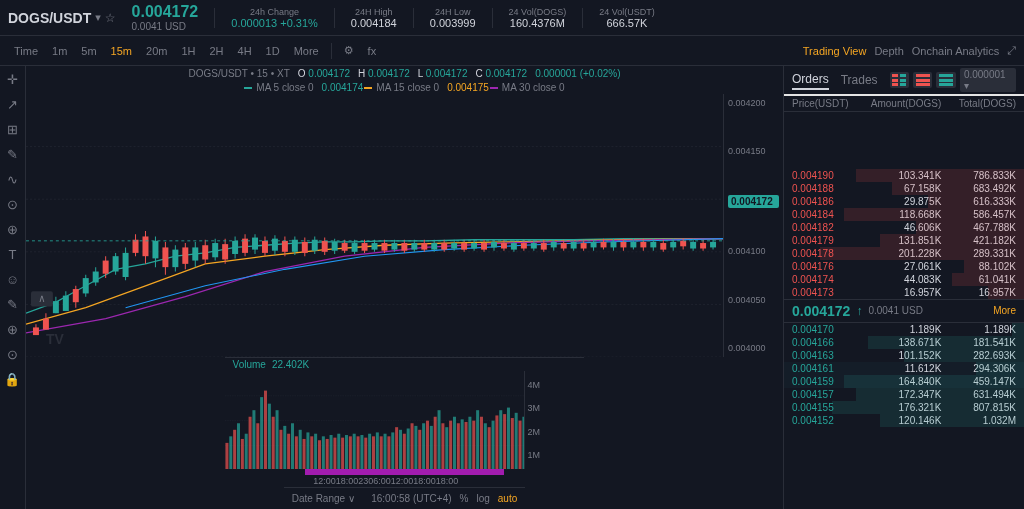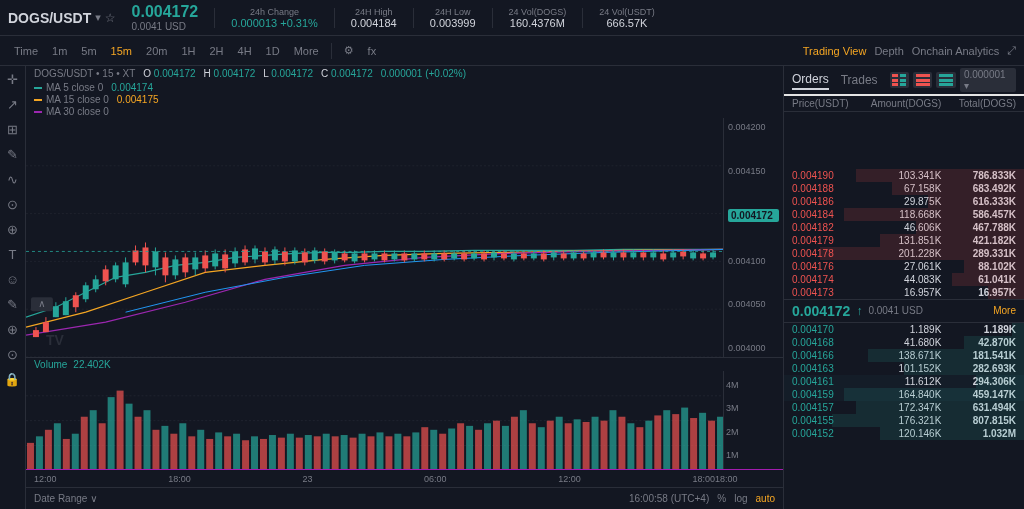--- a/index.html
+++ b/index.html
@@ -25,52 +25,52 @@
     .toolbar-right { margin-left: auto; display: flex; align-items: center; gap: 8px; justify-content: flex-end; }
     .tv-link { color: #f5a623; font-size: 11px; cursor: pointer; }
     .depth-link { color: #787b86; font-size: 11px; cursor: pointer; }
     .onchain-link { color: #787b86; font-size: 11px; cursor: pointer; }
     .expand-icon { color: #787b86; font-size: 11px; cursor: pointer; }
 
     
     .main-content { display: flex; flex: 1; overflow: hidden; }
 
     
-    .chart-area { flex: 1; display: flex; flex-direction: column; border-right: 1px solid #2a2e39; overflow: hidden; }
+    .chart-area { flex: 1; display: flex; flex-direction: column; border-right: 1px solid #2a2e39; overflow: hidden; align-items: center; }
 
     
     .left-tools { width: 26px; background: #131722; display: flex; flex-direction: column; align-items: center; padding-top: 4px; gap: 6px; border-right: 1px solid #2a2e39; flex-shrink: 0; }
     .tool-icon { color: #787b86; font-size: 13px; cursor: pointer; padding: 2px; }
 
     
     .ohlc-bar { padding: 2px 8px; font-size: 10px; color: #787b86; display: flex; gap: 8px; flex-shrink: 0; background: #131722; }
     .ohlc-bar span { color: #d1d4dc; }
     .ohlc-bar .pair-label { color: #787b86; }
     .ohlc-green { color: #26a69a !important; }
 
     
-    .ma-legends { padding: 1px 8px; font-size: 10px; display: flex; flex-direction: column; gap: 1px; flex-shrink: 0; background: #131722; }
+    .ma-legends { padding: 1px 8px; font-size: 10px; display: flex; flex-direction: row; gap: 1px; flex-shrink: 0; background: #131722; }
     .ma-line { display: flex; align-items: center; gap: 4px; }
     .ma-dot { width: 8px; height: 2px; display: inline-block; }
 
     
     .candle-chart { flex: 1; position: relative; background: #131722; overflow: hidden; }
     .candle-chart svg { width: 100%; height: 100%; }
     .price-axis { width: 60px; background: #131722; display: flex; flex-direction: column; justify-content: space-between; padding: 4px 2px; font-size: 9px; color: #787b86; border-left: 1px solid #2a2e39; flex-shrink: 0; }
 
     
     .volume-section { height: 112px; border-top: 1px solid #2a2e39; display: flex; flex-direction: column; flex-shrink: 0; }
     .volume-header { padding: 1px 8px; font-size: 10px; color: #787b86; display: flex; gap: 6px; background: #131722; }
     .volume-header span { color: #26a69a; }
     .volume-chart-wrap { flex: 1; display: flex; overflow: hidden; }
     .volume-svg-area { flex: 1; background: #131722; }
     .volume-axis { width: 60px; background: #131722; display: flex; flex-direction: column; justify-content: space-around; padding: 2px 2px; font-size: 9px; color: #787b86; border-left: 1px solid #2a2e39; }
 
     
-    .time-axis { height: 18px; display: flex; align-items: center; padding: 0 8px; font-size: 9px; color: #787b86; border-top: 1px solid #a21caf; background: #131722; flex-shrink: 0; }
+    .time-axis { height: 18px; display: flex; align-items: center; padding: 0 8px; font-size: 9px; color: #787b86; border-top: 6px solid #a21caf; background: #131722; flex-shrink: 0; }
     .time-axis-inner { flex: 1; display: flex; justify-content: space-between; }
     .time-axis-right { width: 60px; }
 
     
     .bottom-bar { height: 22px; display: flex; align-items: center; padding: 0 8px; font-size: 10px; color: #787b86; border-top: 1px solid #2a2e39; background: #131722; flex-shrink: 0; gap: 8px; }
     .bottom-btn { font-size: 10px; color: #787b86; cursor: pointer; }
     .bottom-btn.active { color: #f5a623; }
 
     
     .orderbook { width: 240px; display: flex; flex-direction: column; background: #131722; flex-shrink: 0; }
@@ -91,21 +91,21 @@
     .ob-asks { flex: 1; display: flex; flex-direction: column; justify-content: flex-end; overflow: hidden; }
     .ob-bids { flex: 1; display: flex; flex-direction: column; overflow: hidden; }
 
     .ob-row { display: flex; justify-content: space-between; padding: 1px 8px; font-size: 10px; cursor: pointer; position: relative; }
     .ob-row .bg-bar { position: absolute; top: 0; right: 0; height: 100%; opacity: 0.15; }
     .ob-row .ask-bg { background: #ef5350; }
     .ob-row .bid-bg { background: #26a69a; }
     .ask-price { color: #ef5350; flex: 1; }
     .bid-price { color: #26a69a; flex: 1; }
     .ob-amount { flex: 1; text-align: right; color: #d1d4dc; }
-    .ob-total { flex: 1; text-align: right; color: #d1d4dc; font-weight: bold; }
+    .ob-total { flex: 1; text-align: right; color: #d1d4dc; }
 
     
     .ob-spread { display: flex; align-items: center; padding: 3px 8px; background: #131722; border-top: 1px solid #2a2e39; border-bottom: 1px solid #2a2e39; gap: 6px; }
     .spread-price { font-size: 14px; font-weight: 700; color: #26a69a; }
     .spread-arrow { color: #26a69a; font-size: 12px; }
     .spread-usd { font-size: 10px; color: #787b86; }
     .spread-more { margin-left: auto; font-size: 10px; color: #f5a623; cursor: pointer; }
 
     
     .grid-line { stroke: #2a2e39; stroke-width: 0.5; stroke-dasharray: 2,2; }
@@ -702,26 +702,20 @@
       </div>
 
       <div class="ob-bids" id="bids-container">
       <div class="ob-row">
       <div class="bg-bar bid-bg" style="width:5%;"></div>
       <span class="bid-price">0.004170</span>
       <span class="ob-amount">1.189K</span>
       <span class="ob-total">1.189K</span>
     </div>
           <div class="ob-row">
-      <div class="bg-bar bid-bg" style="width:25%;"></div>
-      <span class="bid-price">0.004168</span>
-      <span class="ob-amount">41.680K</span>
-      <span class="ob-total">42.870K</span>
-    </div>
-          <div class="ob-row">
       <div class="bg-bar bid-bg" style="width:65%;"></div>
       <span class="bid-price">0.004166</span>
       <span class="ob-amount">138.671K</span>
       <span class="ob-total">181.541K</span>
     </div>
           <div class="ob-row">
       <div class="bg-bar bid-bg" style="width:50%;"></div>
       <span class="bid-price">0.004163</span>
       <span class="ob-amount">101.152K</span>
       <span class="ob-total">282.693K</span>

